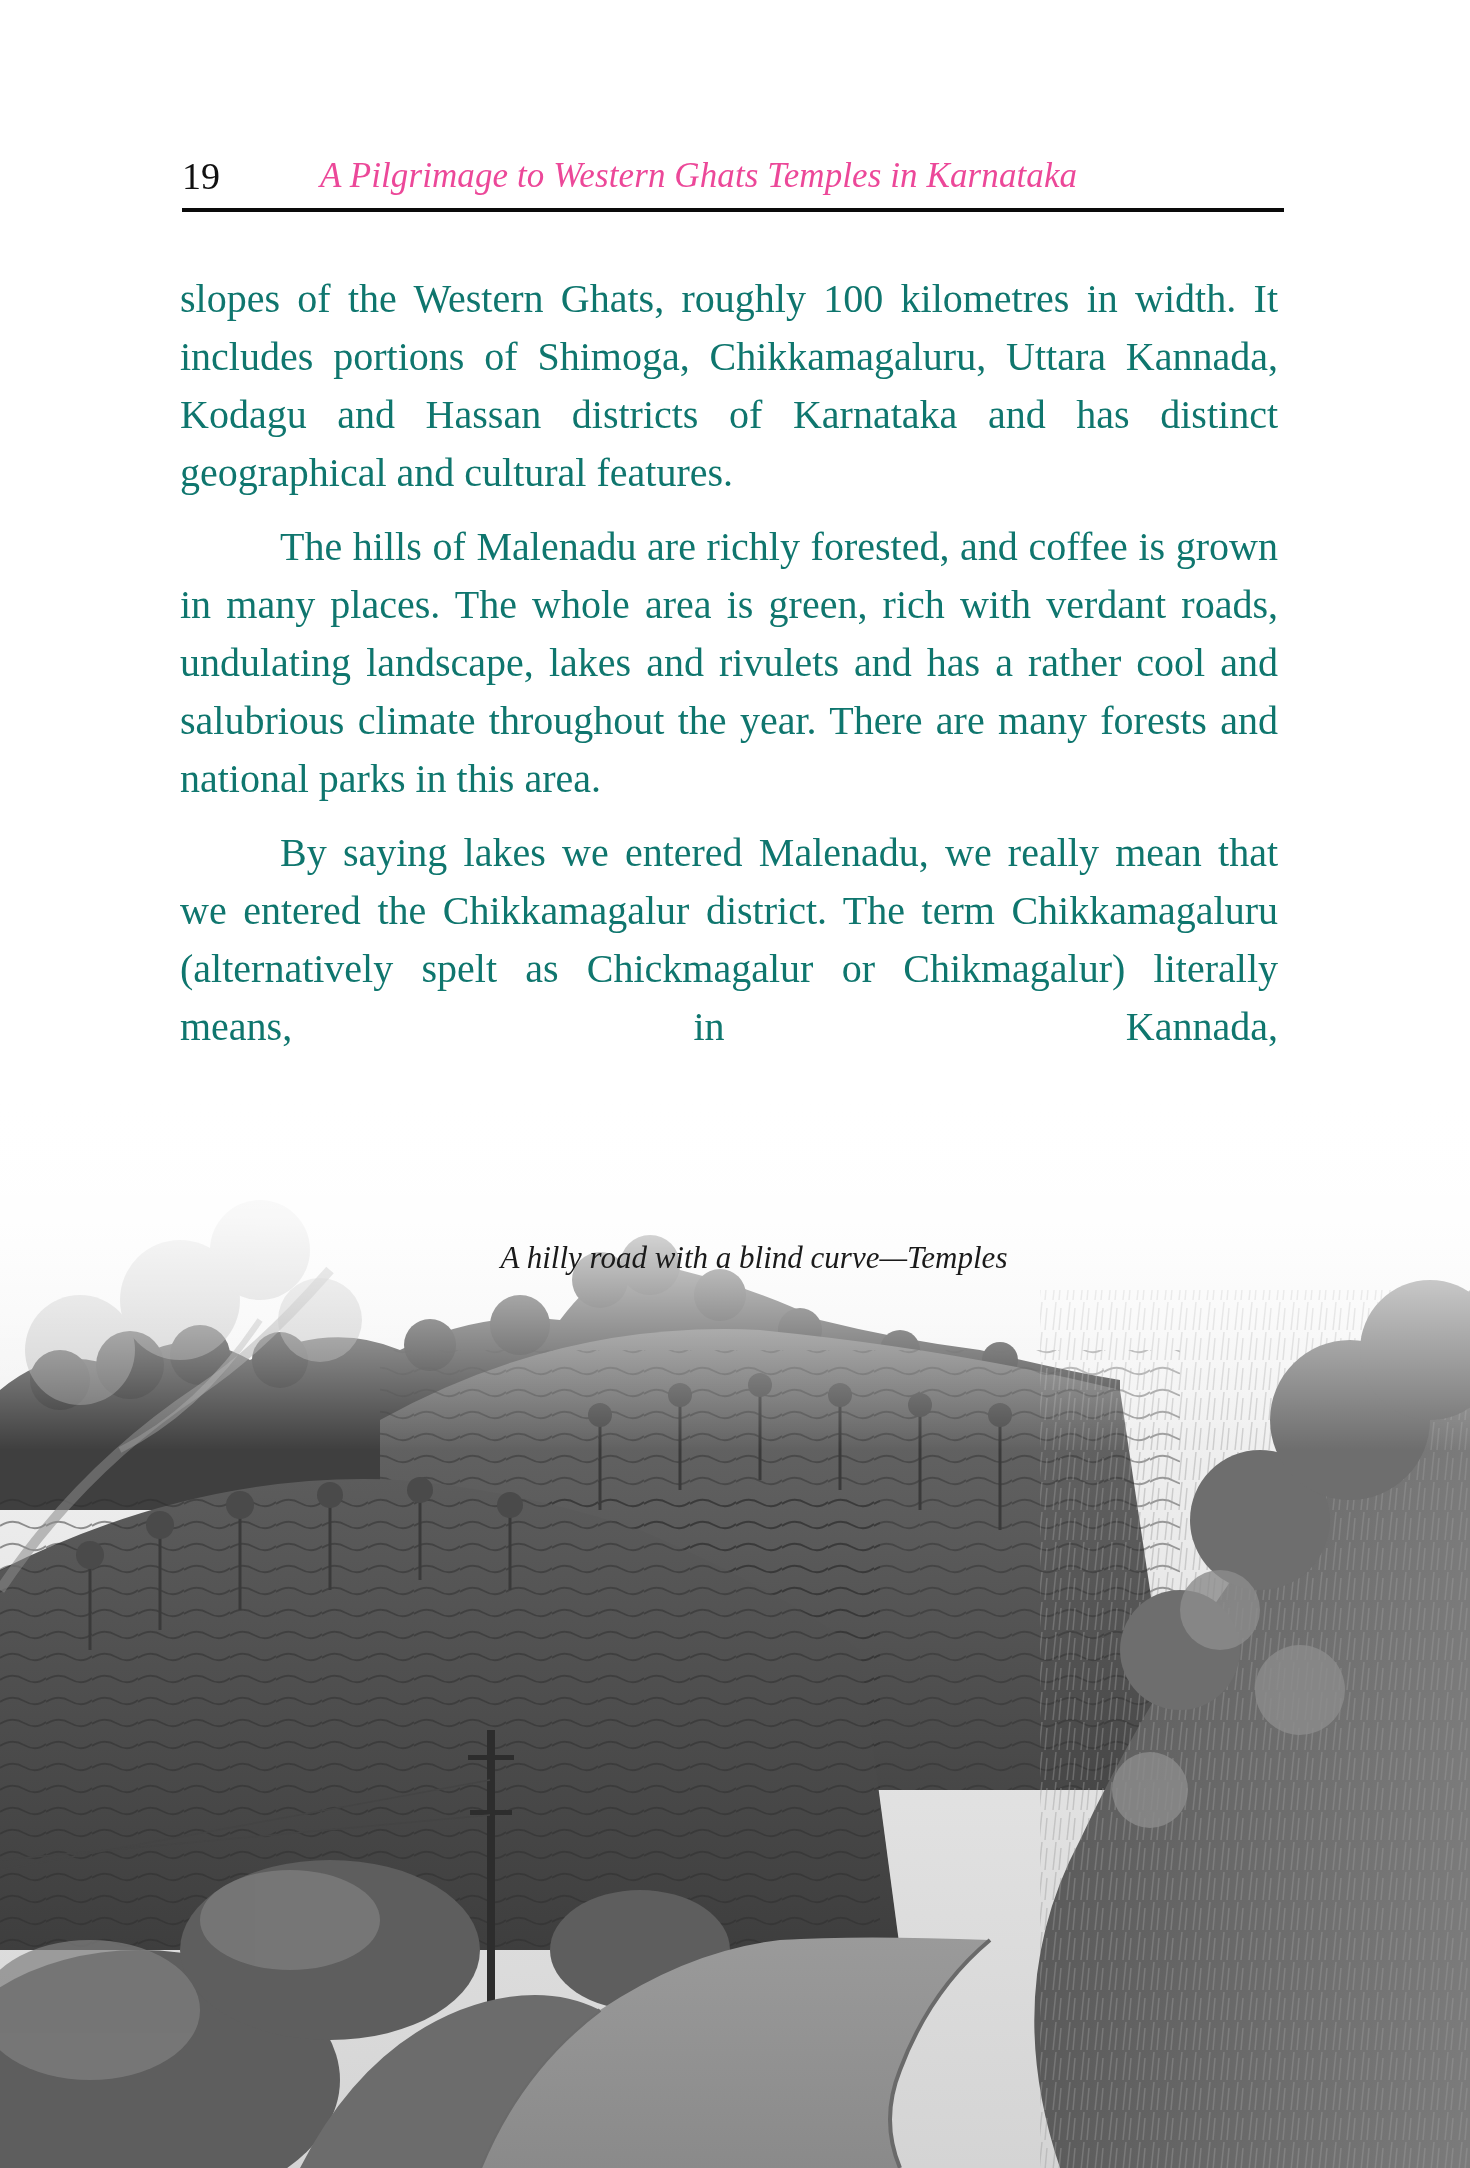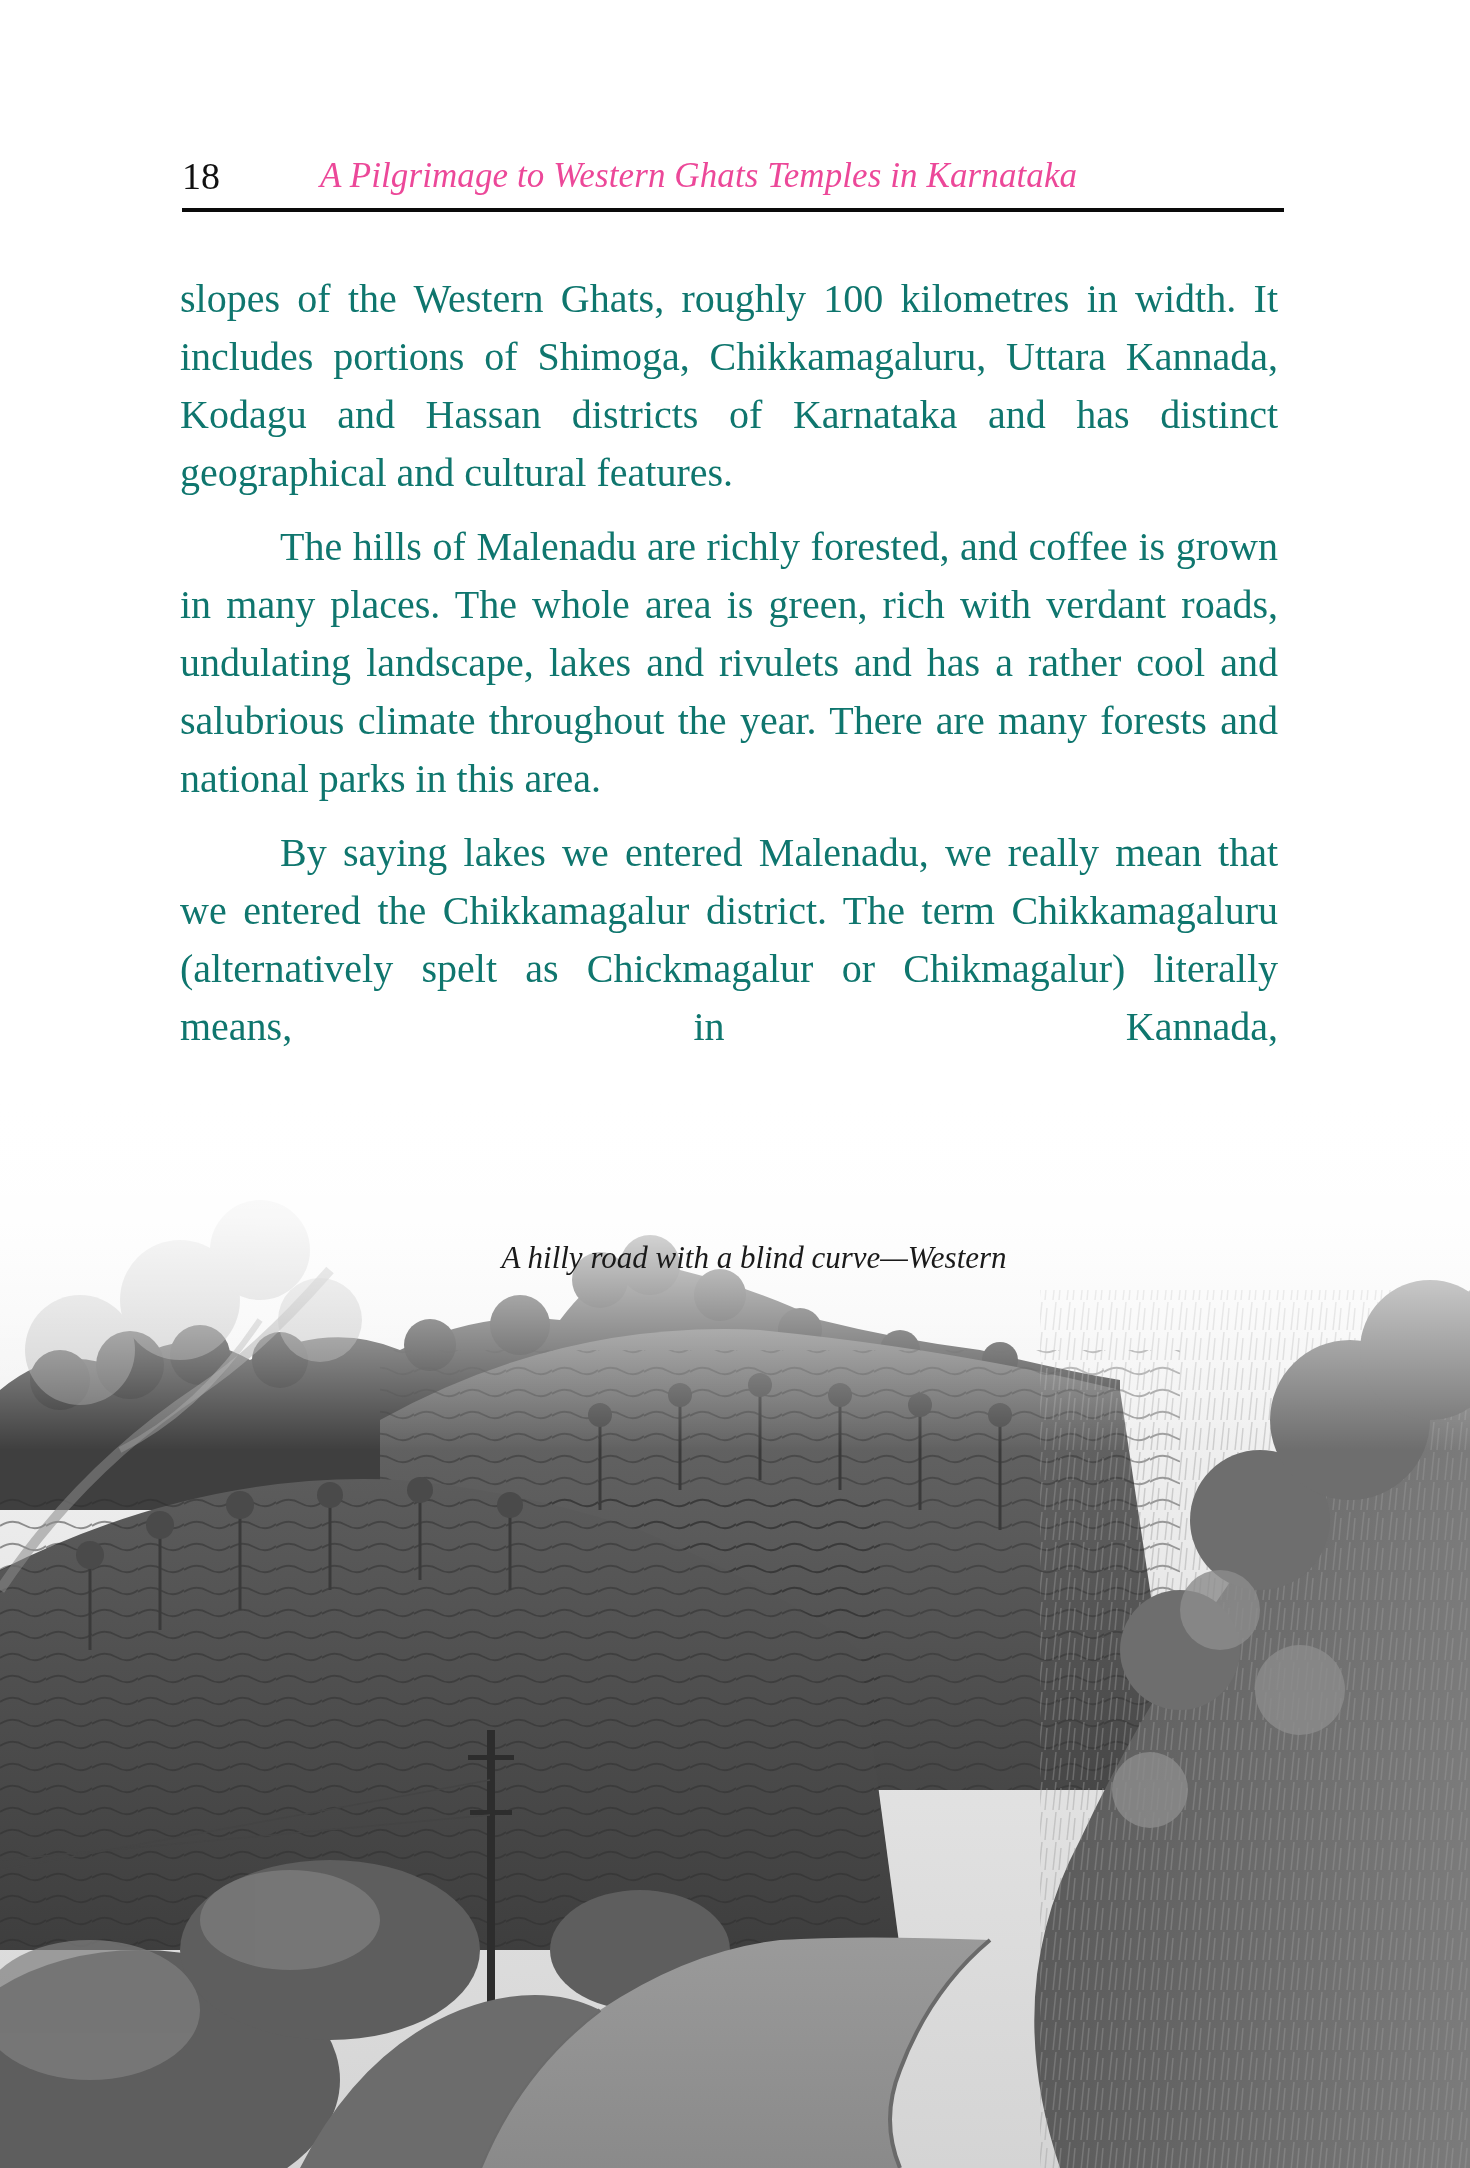--- a/index.html
+++ b/index.html
@@ -120,21 +120,21 @@
       padding-left: 38px;
       box-sizing: border-box;
     }
   </style>
 </head>
 <body>
 
 <div class="page">
 
   <div class="running-header">
-    <span class="page-number">18</span>
+    <span class="page-number">19</span>
     <span class="running-title">A Pilgrimage to Western Ghats Temples in Karnataka</span>
   </div>
   <div class="header-rule"></div>
 
   <div class="body-text">
     <p class="para">slopes of the Western Ghats, roughly 100 kilometres in width. It includes portions of Shimoga, Chik­kamagaluru, Uttara Kannada, Kodagu and Hassan districts of Karnataka and has distinct geographical and cultural features.</p>
     <p class="para indent">The hills of Malenadu are richly forested, and coffee is grown in many places. The whole area is green, rich with verdant roads, undulating landscape, lakes and rivulets and has a rather cool and salubrious climate throughout the year. There are many forests and national parks in this area.</p>
     <p class="para indent">By saying lakes we entered Malenadu, we really mean that we entered the Chikkamagalur district. The term Chikkamagaluru (alternatively spelt as Chick­magalur or Chikmagalur) literally means, in Kannada,</p>
   </div>
 
@@ -266,15 +266,15 @@
 
       <path d="M480 1078 Q520 980 600 920 Q690 860 780 850 Q860 845 990 850 Q930 900 900 980 Q880 1030 900 1078 Z" fill="url(#road)"></path>
       <path d="M480 1078 Q520 980 600 920" stroke="#6a6a6a" stroke-width="4" fill="none"></path>
       <path d="M990 850 Q930 900 900 980 Q880 1030 900 1078" stroke="#6a6a6a" stroke-width="4" fill="none"></path>
 
       <path d="M300 1078 Q360 960 460 920 Q540 890 600 920 Q520 980 480 1078 Z" fill="#6c6c6c"></path>
     </svg>
     <div class="photo-fade"></div>
   </div>
 
-  <div class="caption">A hilly road with a blind curve—Western</div>
+  <div class="caption">A hilly road with a blind curve—Temples</div>
 
 </div>
 
 </body></html>

